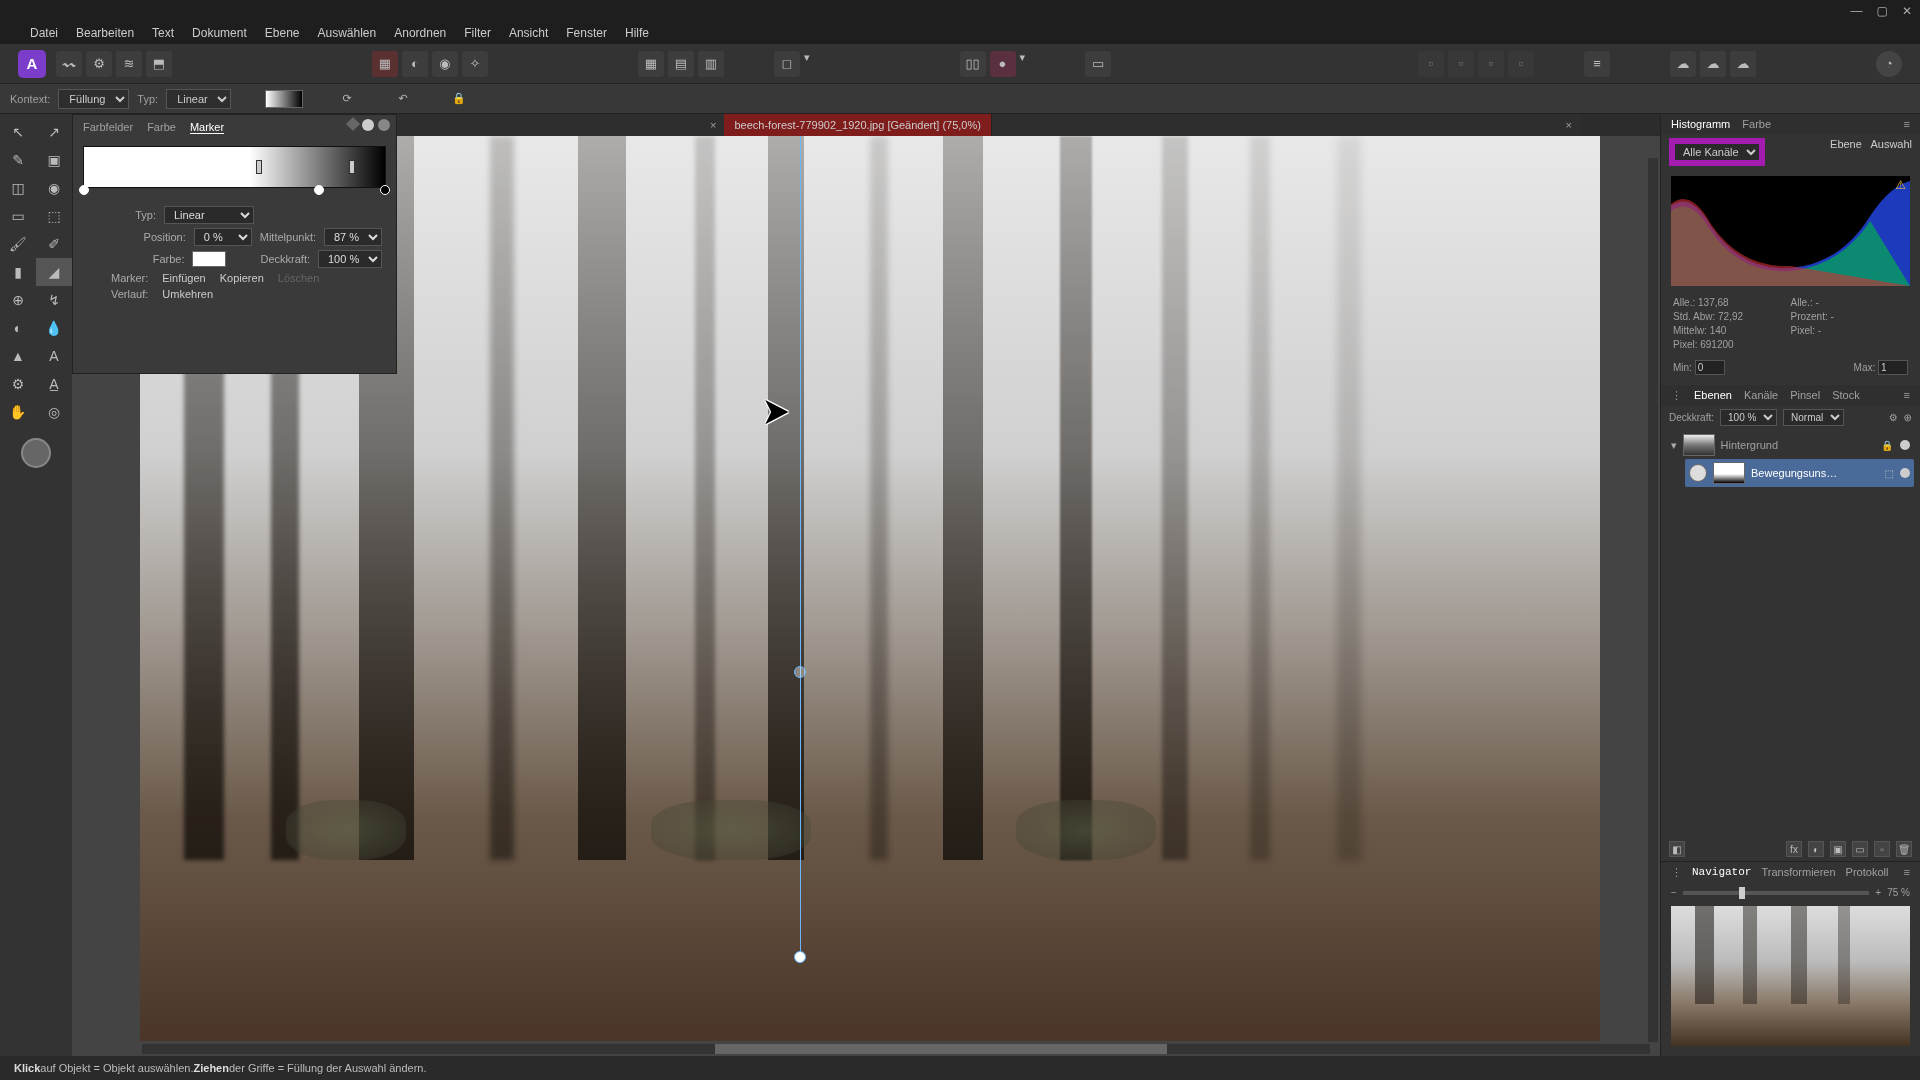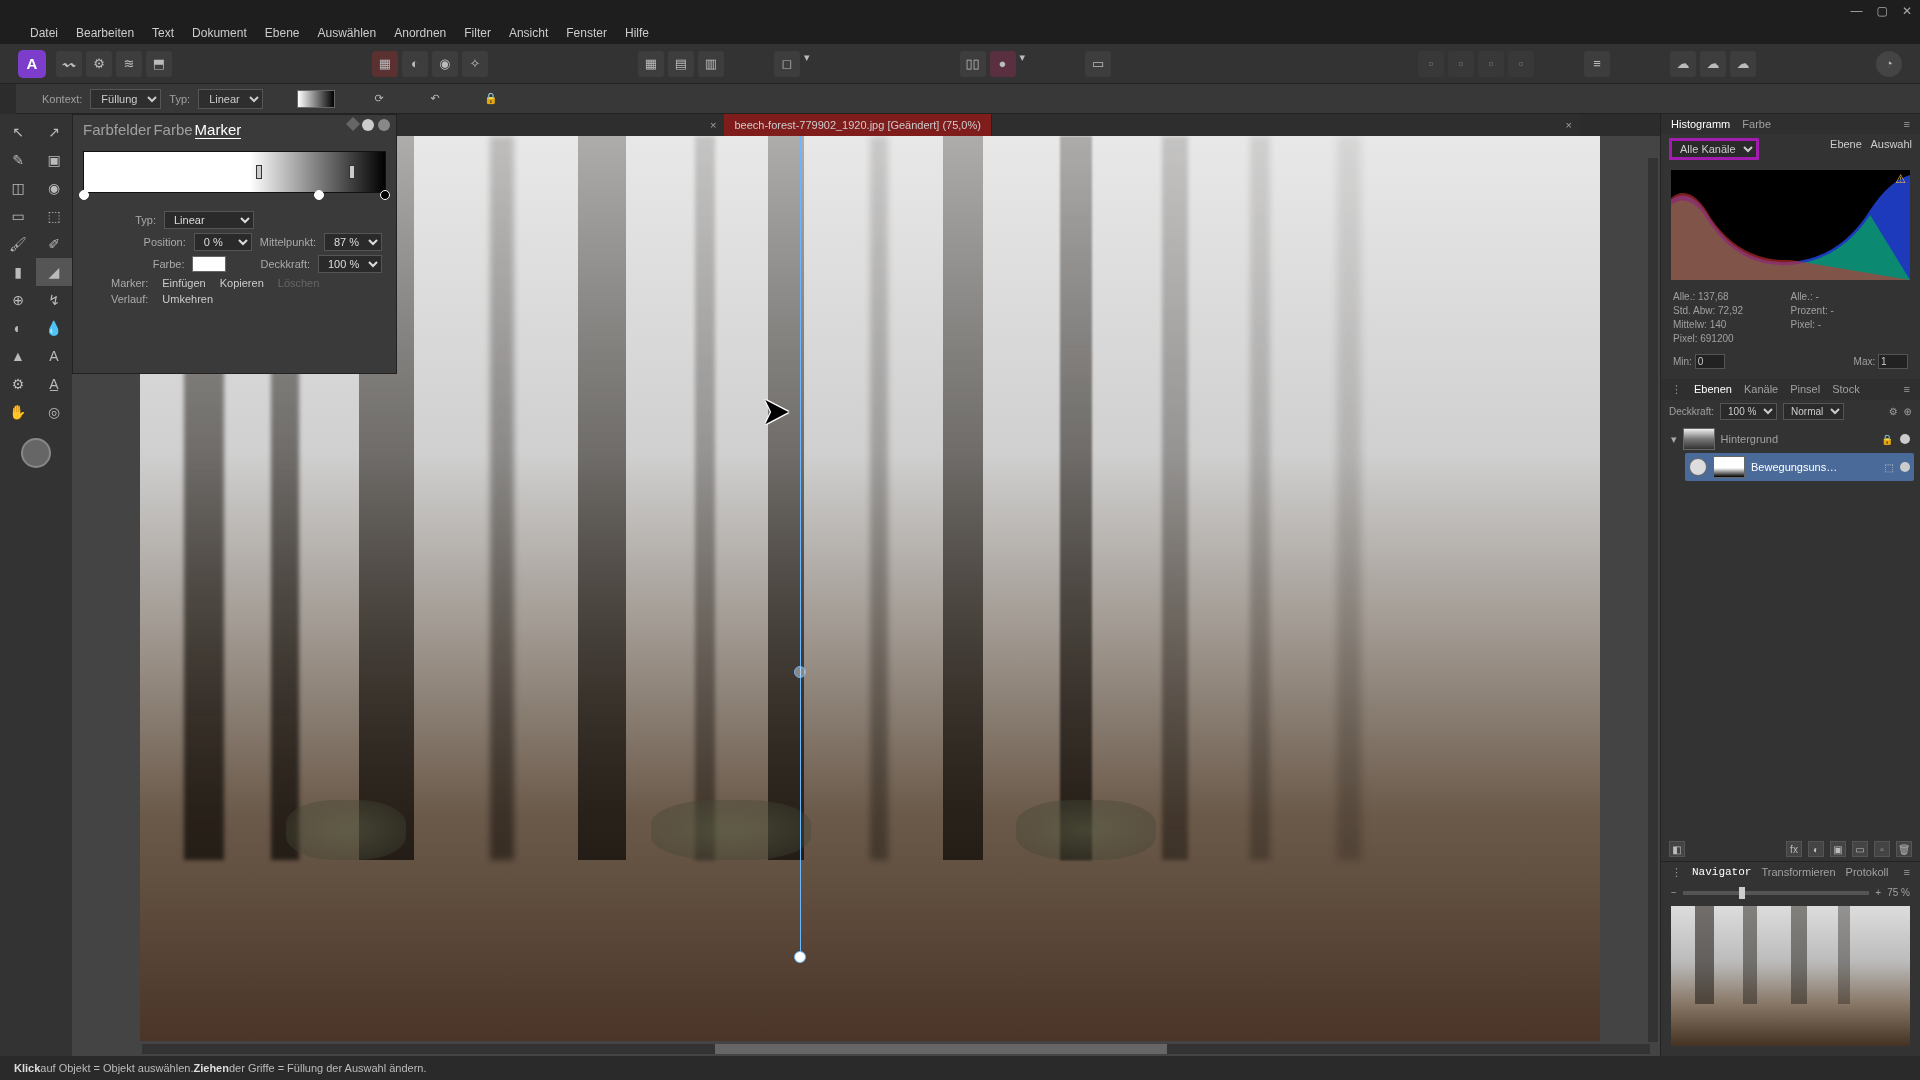--- a/index.html
+++ b/index.html
@@ -16,21 +16,21 @@
 
 
 .toolbar { height: 40px; background: #333; display: flex; align-items: center; padding: 0 18px; gap: 10px; border-bottom: 1px solid #222; }
 .toolbar .app-logo { width: 28px; height: 28px; background: #7b3dca; border-radius: 5px; display:flex;align-items:center;justify-content:center;color:#fff;font-weight:bold;font-size:15px; }
 .toolbar .tb-btn { width: 26px; height: 26px; background: #3d3d3d; border-radius: 3px; display:flex;align-items:center;justify-content:center; color:#bbb; font-size:13px; }
 .toolbar .tb-group { display:flex; gap:4px; }
 .toolbar .spacer { flex: 1; }
 .toolbar .avatar { width:26px;height:26px;border-radius:50%;background:#444;display:flex;align-items:center;justify-content:center;color:#bbb;font-size:13px; margin-left:auto;}
 
 
-.contextbar { height: 30px; background: #383838; display:flex; align-items:center; padding: 0 26px; gap:8px; font-size:11px; border-bottom:1px solid #222;margin-left:16px;}
+.contextbar { height: 30px; background: #383838; display:flex; align-items:center; padding: 0 10px; gap:8px; font-size:11px; border-bottom:1px solid #222;}
 .contextbar select, .contextbar .sel { background:#2e2e2e; color:#ccc; border:1px solid #555; padding:1px 6px; font-size:11px; height:20px;}
 .contextbar .swatch { width: 38px; height: 18px; background: linear-gradient(to right, #fff, #000); border:1px solid #666; }
 .contextbar .icon-btn { width:20px;height:20px;color:#bbb;display:flex;align-items:center;justify-content:center;}
 
 
 .main { display:flex; height: calc(1080px - 26px - 18px - 40px - 30px - 24px); position: relative; }
 
 
 .left-tools { width: 72px; background: #333; display:flex; flex-direction:column; padding-top:4px; }
 .tool-row { display:flex; }
@@ -51,42 +51,42 @@
 
 .grad-line { position:absolute; left:728px; top:0; width:1px; height:820px; background:#6ab7ff; }
 .grad-circle { position:absolute; width:12px; height:12px; border:1.5px solid #6ab7ff; border-radius:50%; background:rgba(255,255,255,0.4);}
 
 
 .fake-cursor { position:absolute; left:760px; top:275px; font-size:38px; color:#000; pointer-events:none; z-index:50; transform: scaleX(0.9);
  text-shadow: -1px -1px 0 #fff, 1px -1px 0 #fff, -1px 1px 0 #fff, 1px 1px 0 #fff;}
 
 
 .popover { position:absolute; left:72px; top:0; width:325px; height:260px; background:#3a3a3a; border:1px solid #222; z-index:20; padding-top:4px;}
-.popover .tabs { display:flex; gap:2px; padding:2px 10px; font-size:15px;}
+.popover .tabs { display:flex; gap:14px; padding:2px 10px; font-size:11px;}
 .popover .tabs span.active { color:#fff; border-bottom:1px solid #fff; }
 .popover .icons-right { position:absolute; right:6px; top:4px; display:flex; gap:4px;}
 .popover .icons-right span { width:12px;height:12px;border-radius:50%;background:#ccc;display:inline-block;}
 .gradient-strip { margin:10px; height:42px; background:linear-gradient(to right, #fff 0%, #fff 55%, #000 100%); position:relative; border:1px solid #111;}
 .gradient-strip .stop { position:absolute; bottom:-8px; width:10px;height:10px; border:1.5px solid #fff; border-radius:50%; background:#fff; transform:translateX(-50%);}
 .gradient-strip .stop.black { background:#000; }
 .gradient-strip .mid { position:absolute; top:50%; width:6px;height:14px;background:#ccc;border:1px solid #333;transform:translate(-50%,-50%);}
 .popover .form { padding: 4px 14px; font-size:11px; }
 .popover .form .row { display:flex; align-items:center; gap:8px; margin:4px 0; justify-content:flex-end;}
 .popover .form .row > label { text-align:right; color:#aaa;}
 .popover .form .val { background:#2a2a2a; border:1px solid #555; color:#ddd; padding:1px 5px; min-width:58px; height:18px; font-size:11px;}
 .popover .color-swatch { width:34px;height:16px;background:#fff;border:1px solid #666;}
 .popover .link { color:#ccc; cursor:pointer; }
 .popover .link.disabled { color:#666; }
 
 
 .right-panels { width:260px; background:#333; display:flex; flex-direction:column; border-left:1px solid #222;}
 .panel-tabs { display:flex; gap:12px; padding:4px 10px; font-size:11px; background:#2f2f2f;}
 .panel-tabs span.active { color:#fff; }
 .panel-dropdown { margin:4px 8px; }
-.panel-dropdown select { background:#2a2a2a; color:#ccc; border:3px solid #a21caf; font-size:11px; padding:1px 4px;}
+.panel-dropdown select { background:#2a2a2a; color:#ccc; border:6px solid #a21caf; font-size:11px; padding:1px 4px;}
 .panel-dropdown .right-links { float:right; color:#ccc; }
 .histogram { margin:6px 10px; height:110px; background:#000; position:relative; overflow:hidden;}
 .histogram svg { width:100%; height:100%; }
 .stats { padding:4px 12px; font-size:10px; line-height:14px; display:grid; grid-template-columns: 1fr 1fr; }
 .minmax { padding:4px 12px; display:flex; justify-content:space-between; font-size:10px;}
 .minmax input { width:30px; background:#222;border:1px solid #555;color:#ccc;font-size:10px;padding:1px 2px;}
 
 
 .layers-header { display:flex; gap:12px; padding:4px 10px; font-size:11px; background:#2f2f2f; margin-top:6px;}
 .layers-header span.active { color:#fff; }

